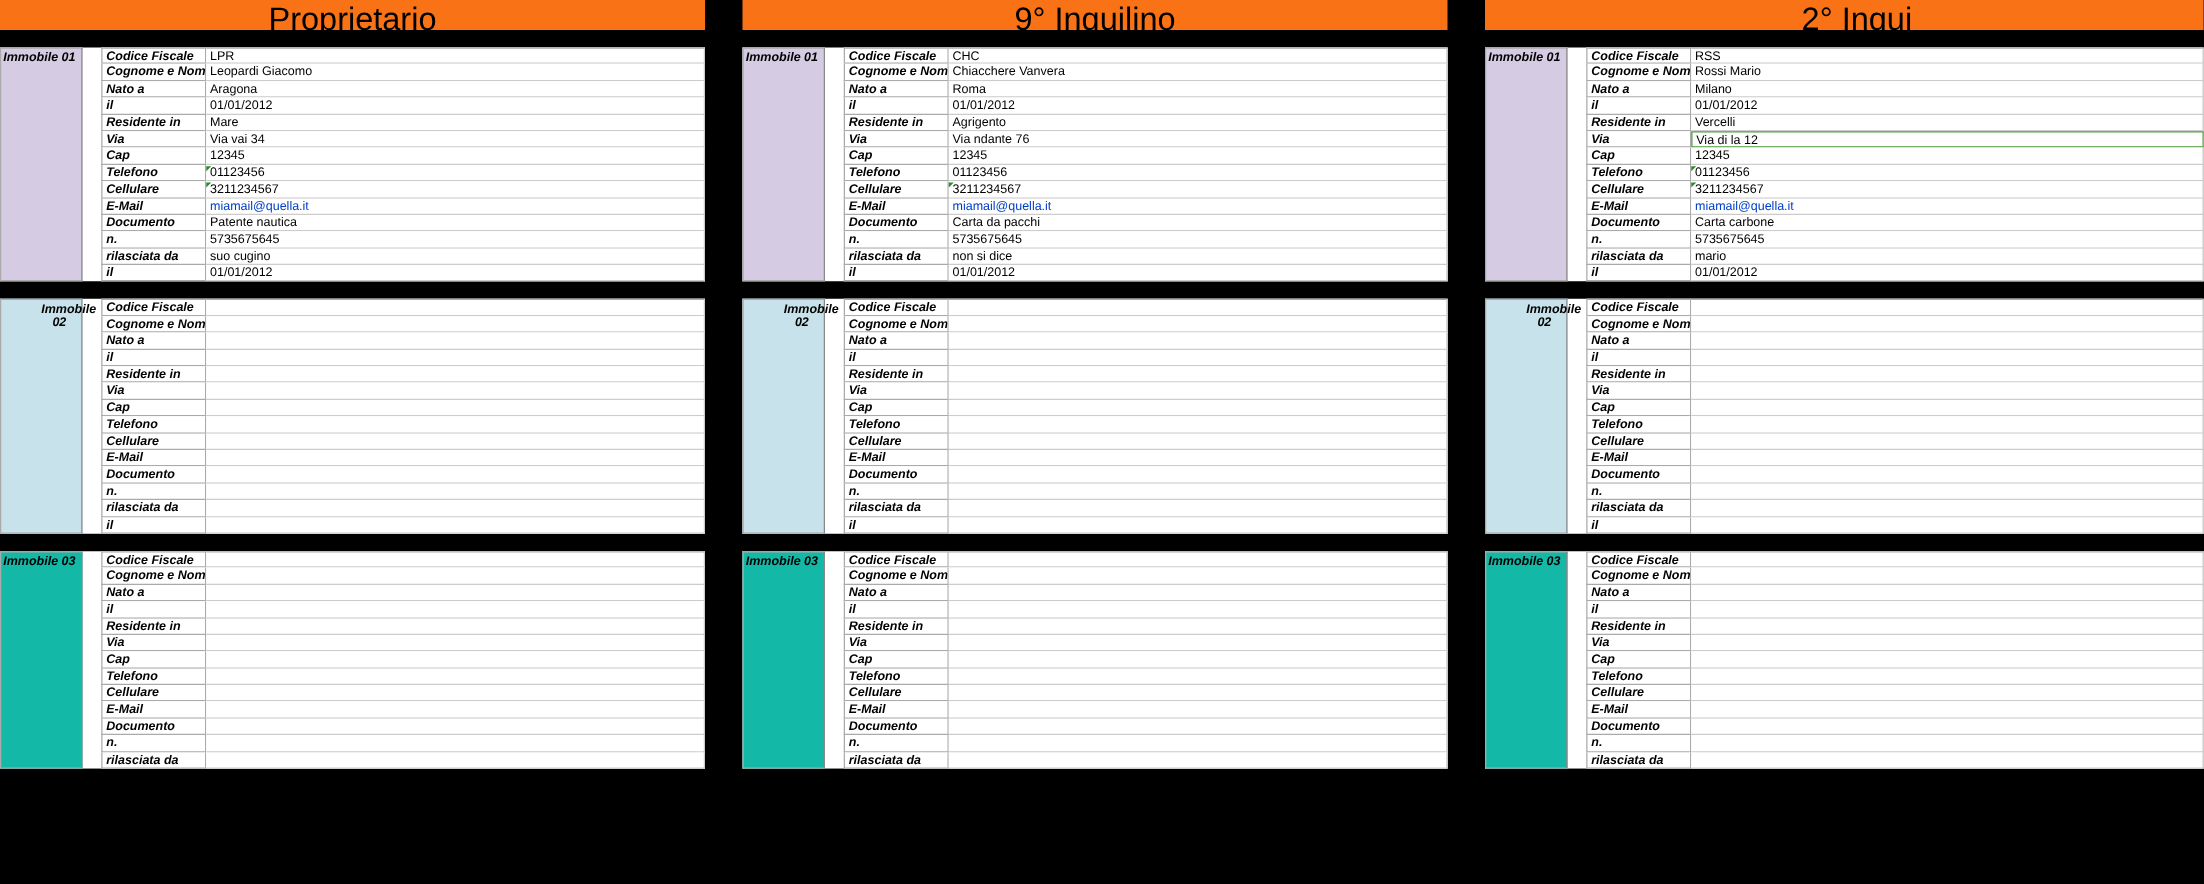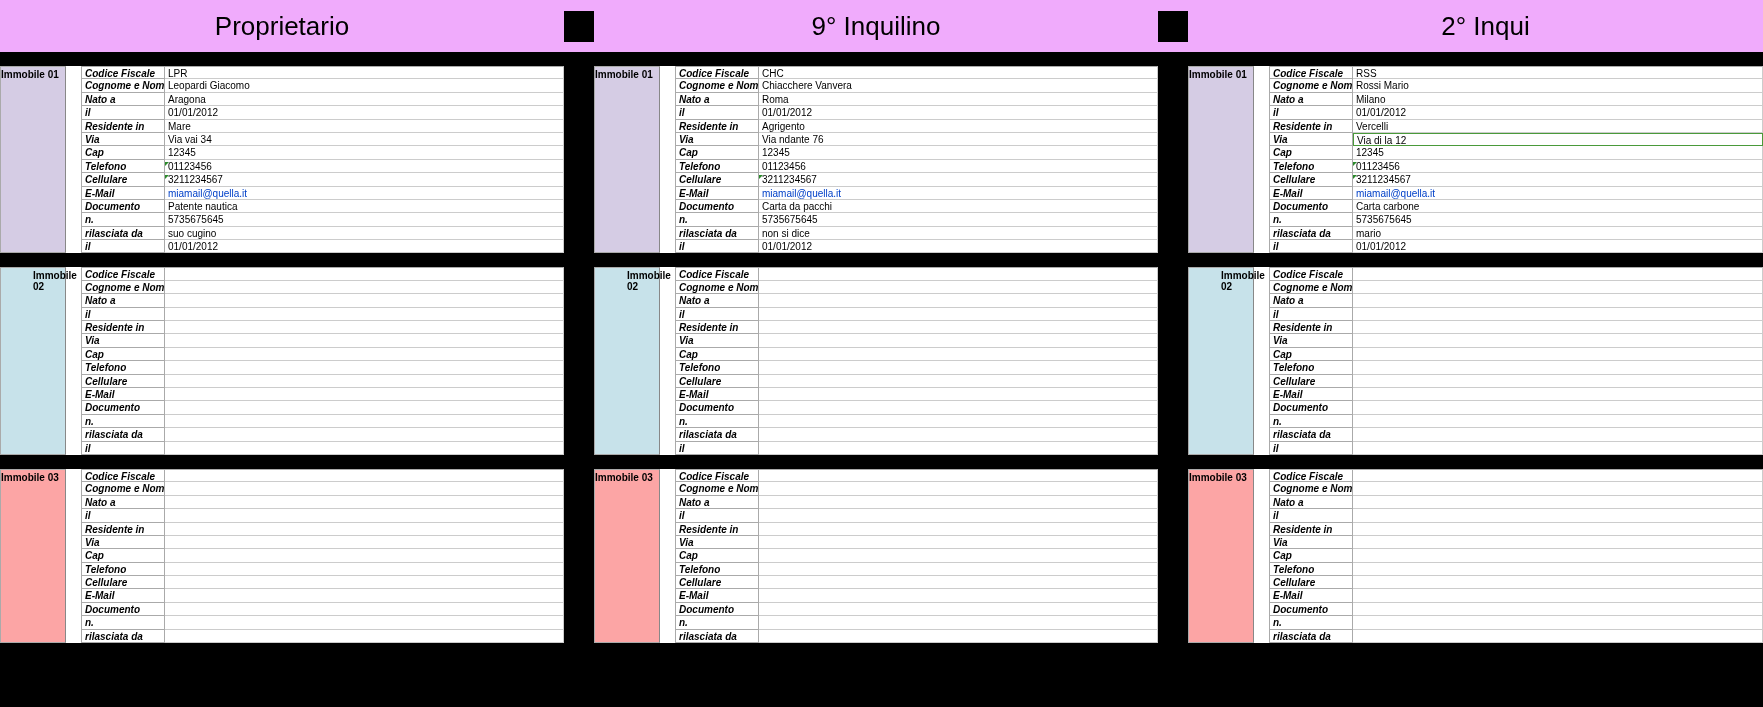--- a/index.html
+++ b/index.html
@@ -1,46 +1,46 @@
 <!DOCTYPE html>
 <html><head>
 <meta charset="utf-8">
 <style>
   * { box-sizing: border-box; }
   html, body { margin: 0; padding: 0; background: #000; font-family: Arial, Helvetica, sans-serif; }
   .scroll-wrap { width: 1763px; overflow: hidden; }
   .sheet { display: flex; flex-direction: column; }
 
-  .header-row { display: flex; background: #f0abfc; height: 52px; align-items: center; }
+  .header-row { display: flex; background: #f97316; height: 24px; }
   .header-cell {
     width: 594px; flex: 0 0 594px; text-align: center;
     font-size: 26px; font-weight: 400; color: #000;
     border-right: 30px solid #000;
   }
   .header-cell.last { border-right: none; flex: 0 0 575px; width: 575px; padding-left: 20px; }
   .black-gap { height: 14px; background: #000; }
 
   .blocks-row { display: flex; }
   .section {
     width: 594px; flex: 0 0 594px;
     border-right: 30px solid #000;
     background: #fff;
   }
   .section.last { border-right: none; flex: 0 0 575px; width: 575px; }
 
   .block { display: flex; background: #fff; }
   .tag {
     width: 66px; flex: 0 0 66px;
-    font-size: 10px; font-weight: 700; 
-    padding: 2px 3px 0 0; text-align: left;
+    font-size: 10px; font-weight: 700; font-style: italic;
+    padding: 2px 3px 0 0; text-align: center;
     border: 1px solid #aaa; border-right: 1px solid #888;
   }
   .tag.purple { background: #d5cce4; }
   .tag.blue   { background: #c7e2ea; padding-left: 32px; }
-  .tag.pink   { background: #fca5a5; }
+  .tag.pink   { background: #14b8a6; }
 
   .fields { flex: 1; display: flex; flex-direction: column; padding-left: 15px; }
   .row { display: flex; height: 13.4px; }
   .lab {
     width: 84px; flex: 0 0 84px;
     font-size: 10px; font-weight: 700; font-style: italic;
     padding: 0 3px; line-height: 13px;
     border: 1px solid #aaa; border-top: none; background: #fff;
     white-space: nowrap; overflow: hidden;
   }

